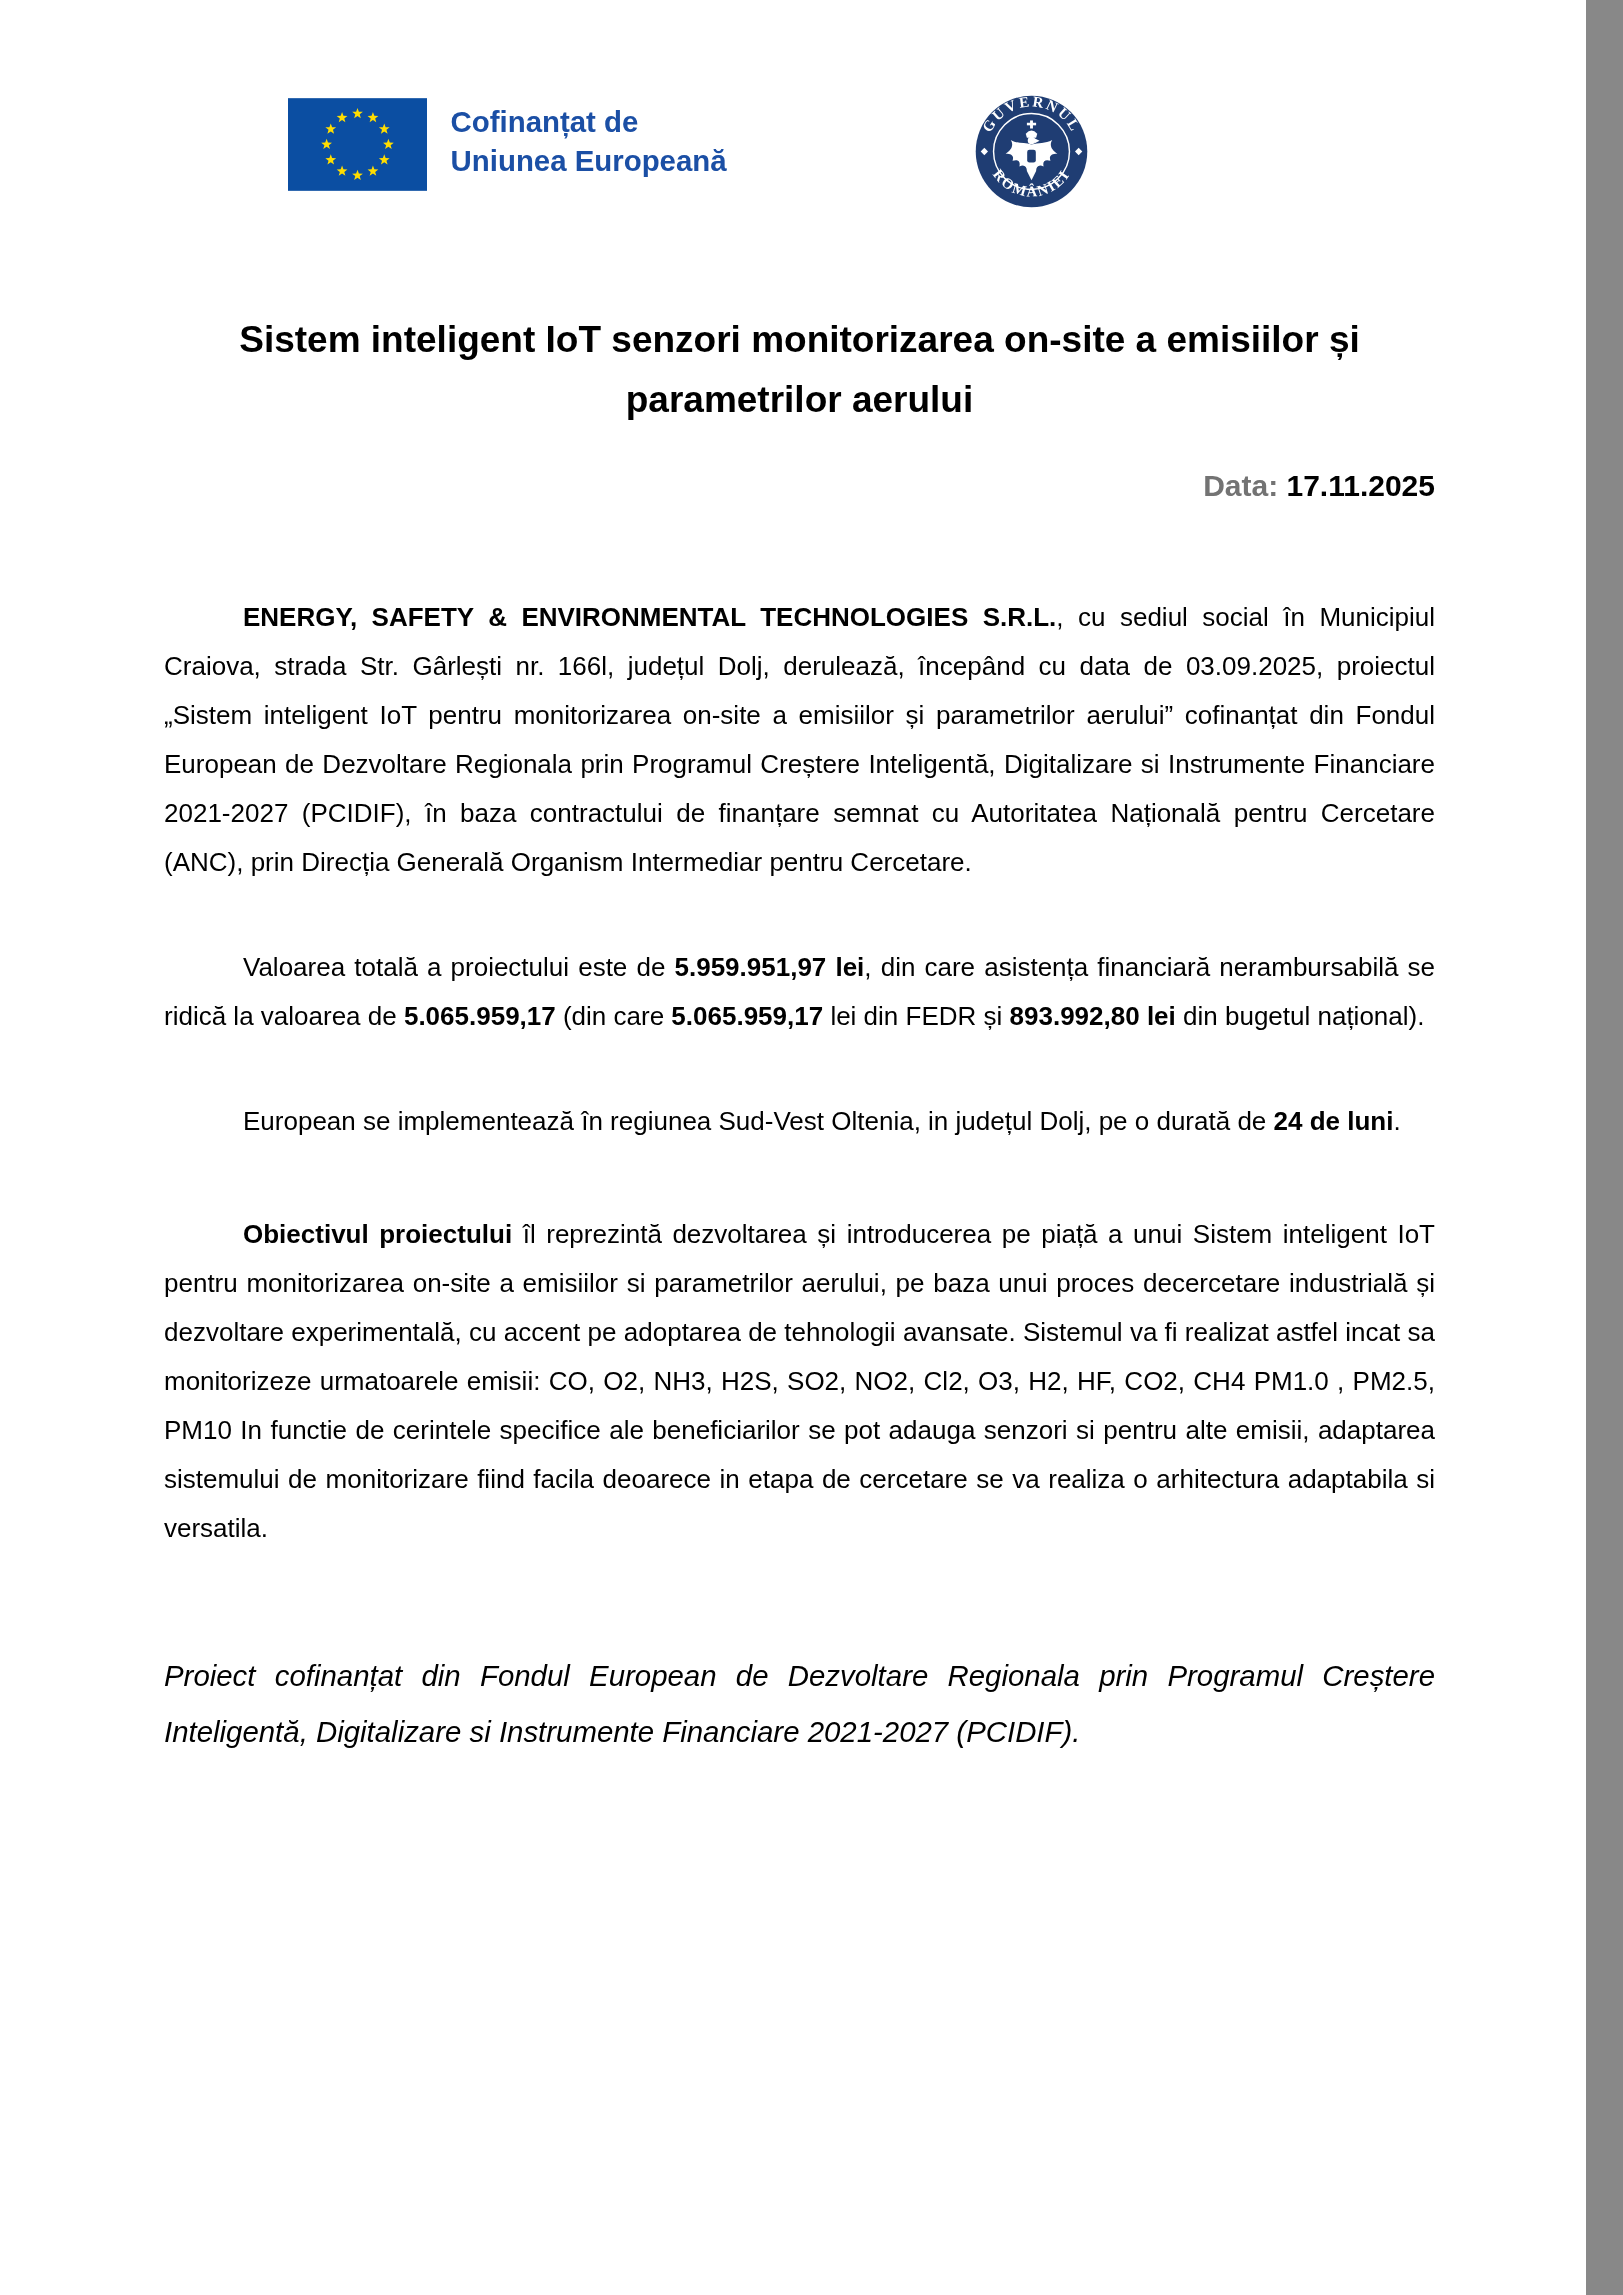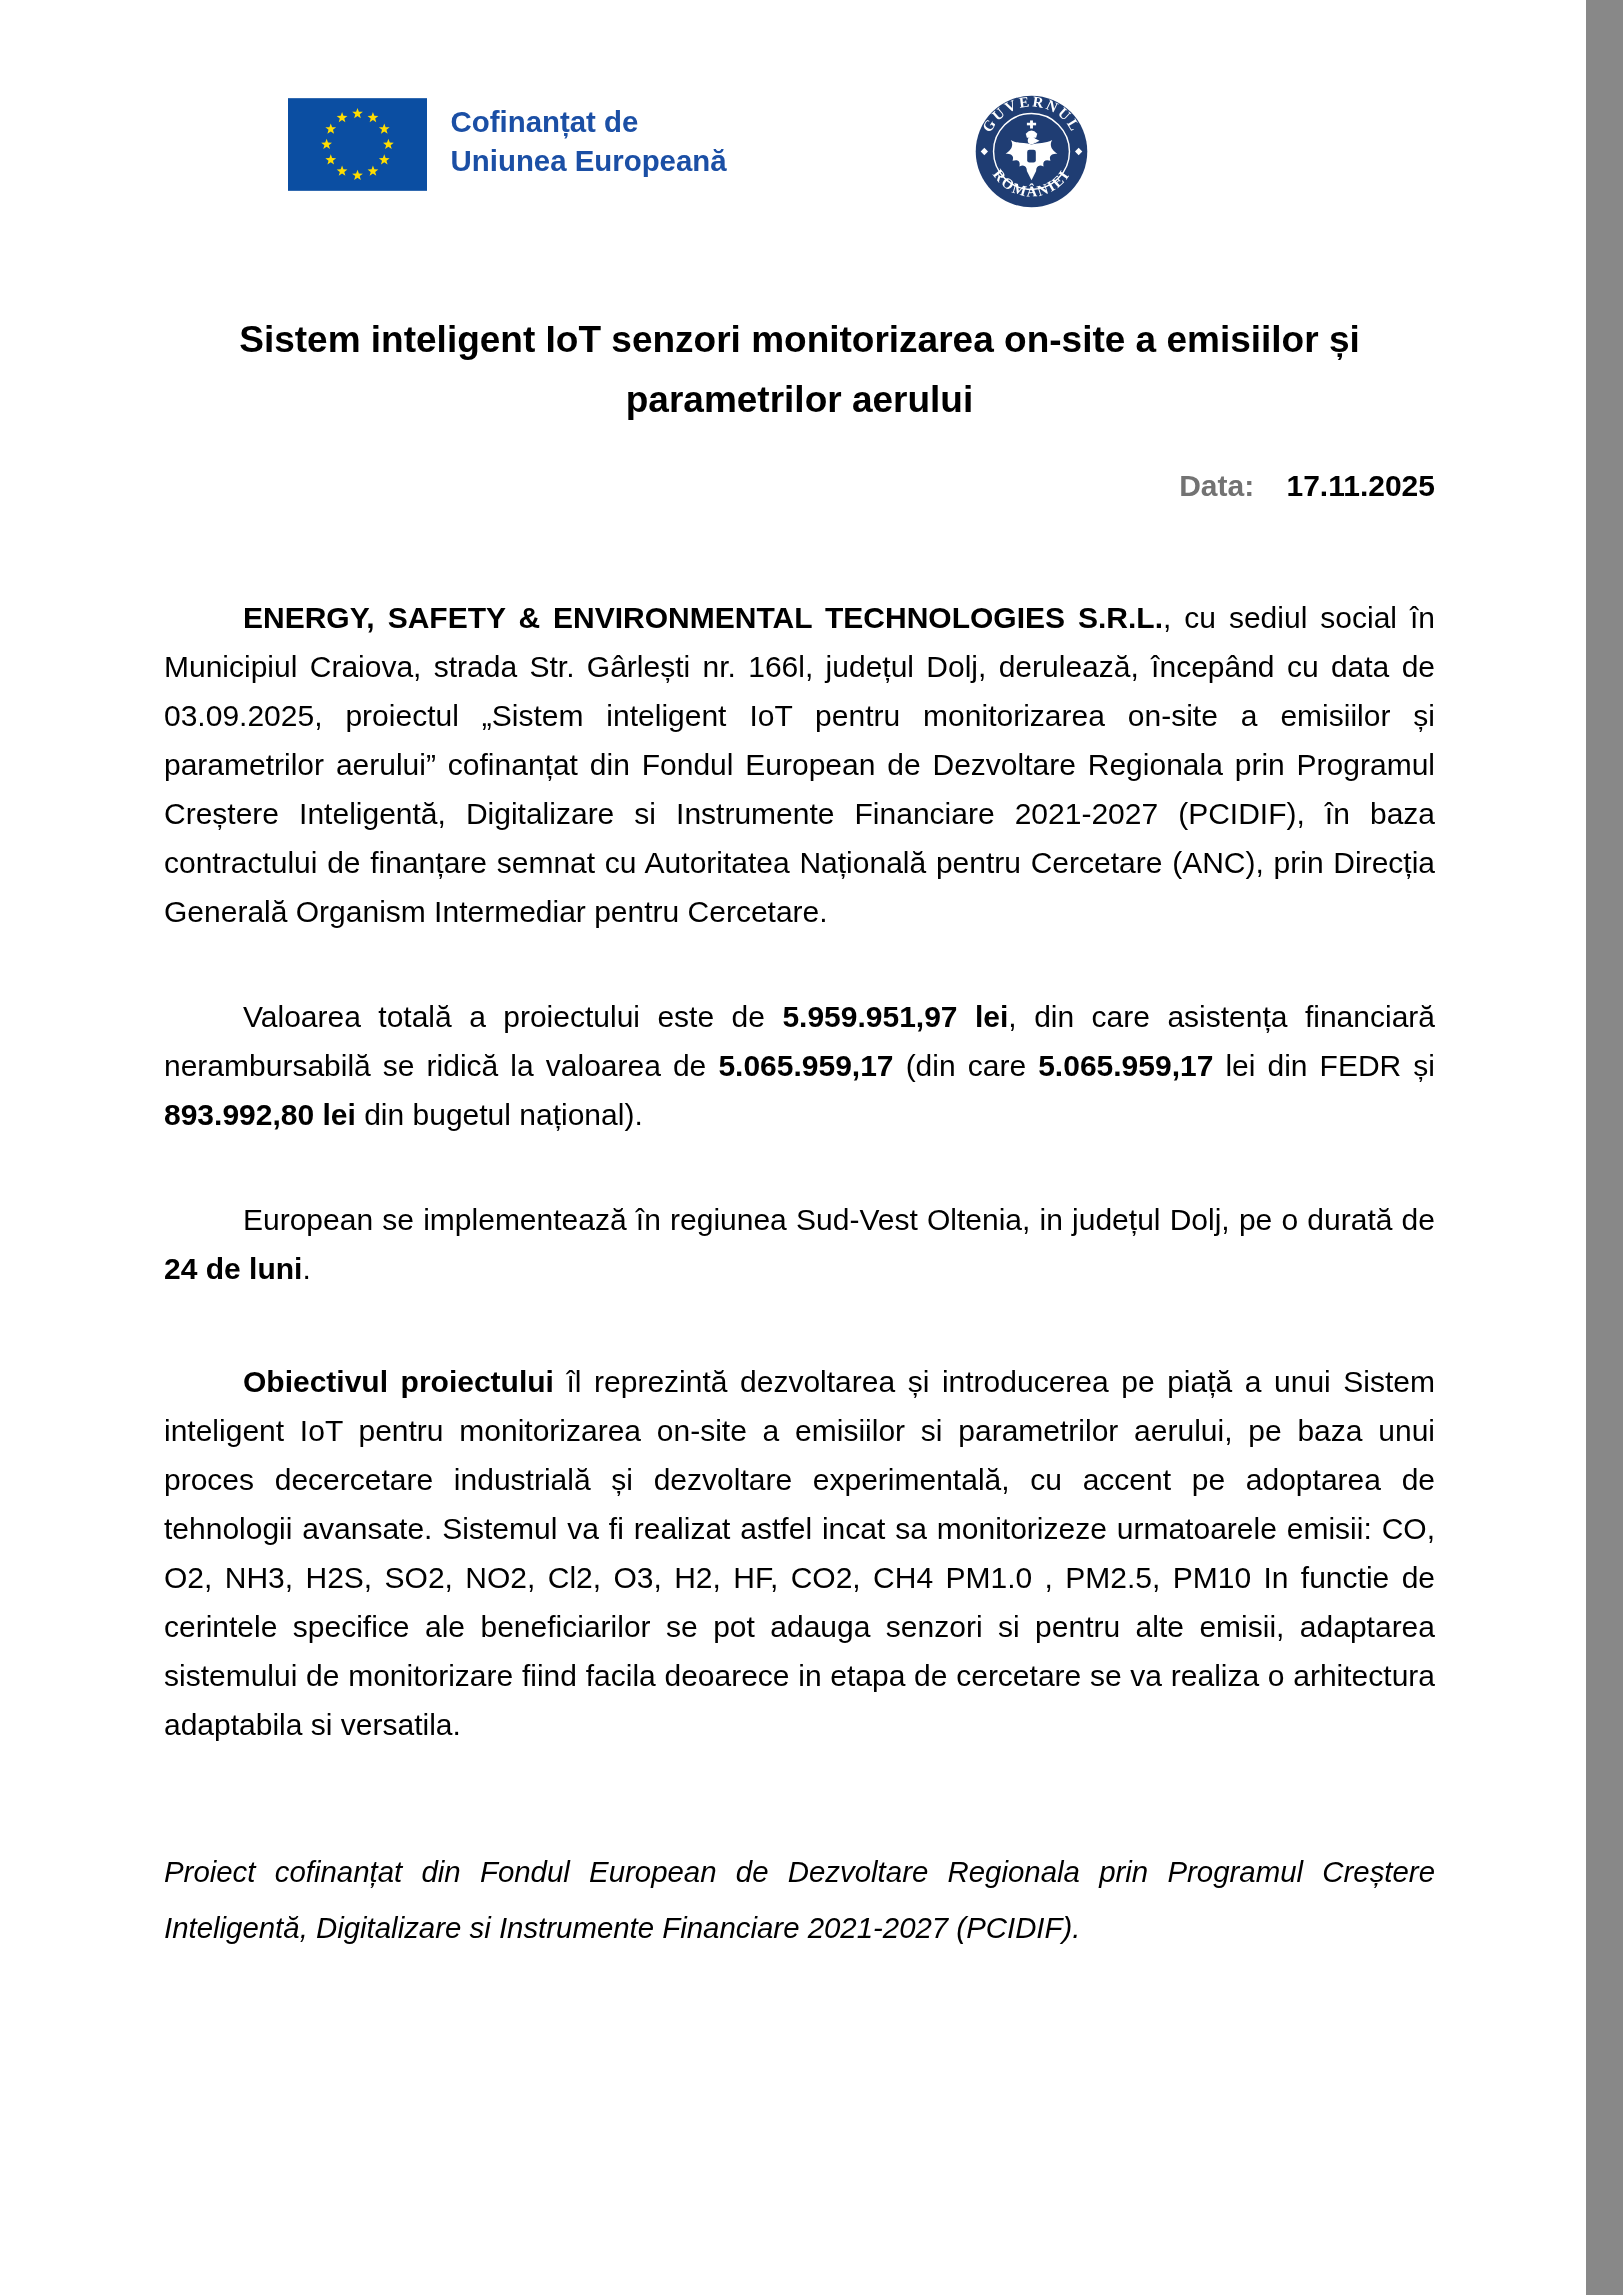--- a/index.html
+++ b/index.html
@@ -13,23 +13,23 @@
   .eu-logo{position:absolute;left:124px;top:0;display:flex;align-items:flex-start;gap:23.6px;}
   .eu-flag{display:block;}
   .eu-text{font-weight:bold;color:#1b4fa5;font-size:29.4px;line-height:39px;padding-top:3.9px;white-space:nowrap;}
   .gov-seal{position:absolute;left:810px;top:-3.9px;}
   
   .title{margin:97px 0 0 0;text-align:center;font-size:37px;font-weight:bold;line-height:60px;}
   .smis{margin:0;text-align:center;font-size:37px;font-weight:bold;line-height:60px;}
   
   .date-row{margin-top:36px;text-align:right;font-size:30px;font-weight:bold;line-height:39px;}
   .date-label{color:#737373;}
-  .date-value{color:#000000;margin-left:24px;}
+  .date-value{color:#000000;}
   
-  .para{font-size:30px;line-height:49px;text-align:justify;text-indent:79px;margin:56px 0 0 0;}
+  .para{font-size:26px;line-height:49px;text-align:justify;text-indent:79px;margin:56px 0 0 0;}
   .para .b{font-weight:bold;}
   #p1{margin-top:88px;}
   #p4{margin-top:64px;}
   .footer-text{font-size:29.4px;line-height:56px;font-style:italic;text-align:justify;text-indent:0;margin:95px 0 0 0;}
 </style>
 </head>
 <body>
 
 <div class="page">
 

